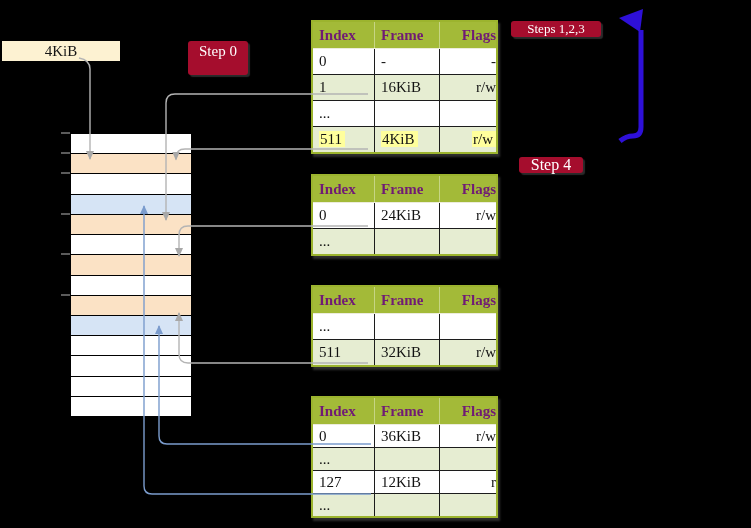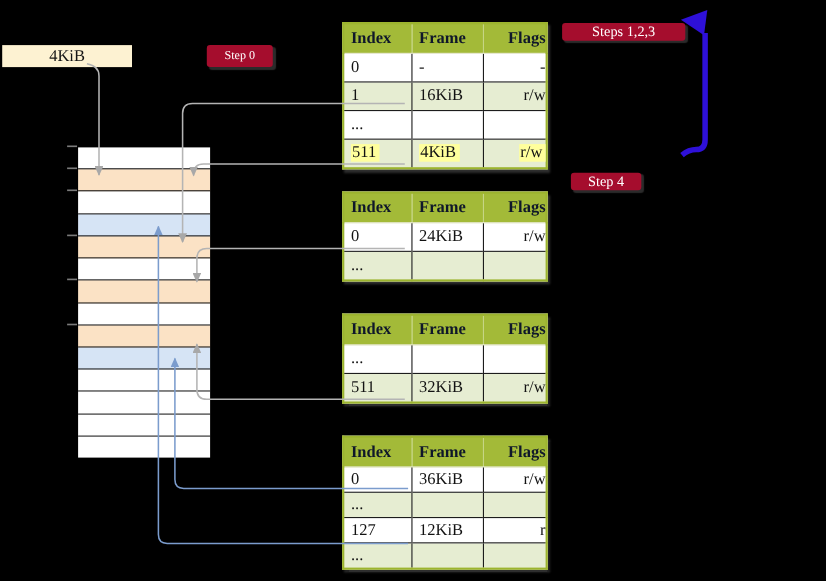--- a/index.html
+++ b/index.html
@@ -9,35 +9,35 @@
   
   .frame-label{position:absolute;left:2px;top:41px;width:118px;height:20px;
                background:#fdf2d2;color:#151515;font-size:15px;text-align:center;
                line-height:20px;}
 
   
   .badge{position:absolute;color:#fff;text-align:center;border-radius:3px;
          box-shadow:2px 2px 1px #2b2b2b;white-space:nowrap;}
   .badge.red{background:#a50d2d;}
   .badge.blue{background:#4a22e6;}
-  .badge-step0{left:188px;top:41px;width:60px;height:20px;font-size:11px;line-height:20px;}
-  .badge-steps123{left:511px;top:21px;width:112px;height:16px;font-size:13px;line-height:16px;}
+  .badge-step0{left:188px;top:41px;width:60px;height:34px;font-size:15px;line-height:20px;}
+  .badge-steps123{left:511px;top:21px;width:90px;height:16px;font-size:13px;line-height:16px;}
   .badge-steps1234{left:650px;top:21px;width:101px;height:16px;font-size:13px;line-height:16px;}
-  .badge-step4{left:519px;top:157px;width:64px;height:16px;font-size:13px;line-height:16px;}
+  .badge-step4{left:519px;top:157px;width:64px;height:16px;font-size:16px;line-height:16px;}
 
   
   .memcol{position:absolute;left:70px;top:133px;width:120px;height:282px;
           display:flex;flex-direction:column;border:1px solid #000;}
   .mrow{flex:1;border-bottom:1px solid #000;}
   .mrow:last-child{border-bottom:none;}
 
   
   .ptable{position:absolute;left:311px;border-collapse:collapse;background:#fff;
           border:2px solid #9cb42e;box-shadow:2px 3px 2px #2e2e2e;}
-  .ptable th{background:#a3ba38;color:#0f172a;font-weight:bold;font-size:15px;
+  .ptable th{background:#a3ba38;color:#701a75;font-weight:bold;font-size:15px;
              text-align:left;padding:0 0 0 6px;height:26px;
              border-right:1px solid #c6d584;border-bottom:1px solid #ececdc;}
   .ptable th:last-child{border-right:none;}
   .ptable td{font-size:15px;color:#121212;padding:0 0 0 6px;height:25px;
              border-right:1px solid #1c1c1c;border-top:1px solid #1c1c1c;
              background:#fff;vertical-align:middle;}
   .ptable td:last-child{border-right:none;}
   .ptable tr.shade td{background:#e6edd2;}
   .ptable .col-index{width:55px;}
   .ptable .col-frame{width:58px;margin-left:25px;}

